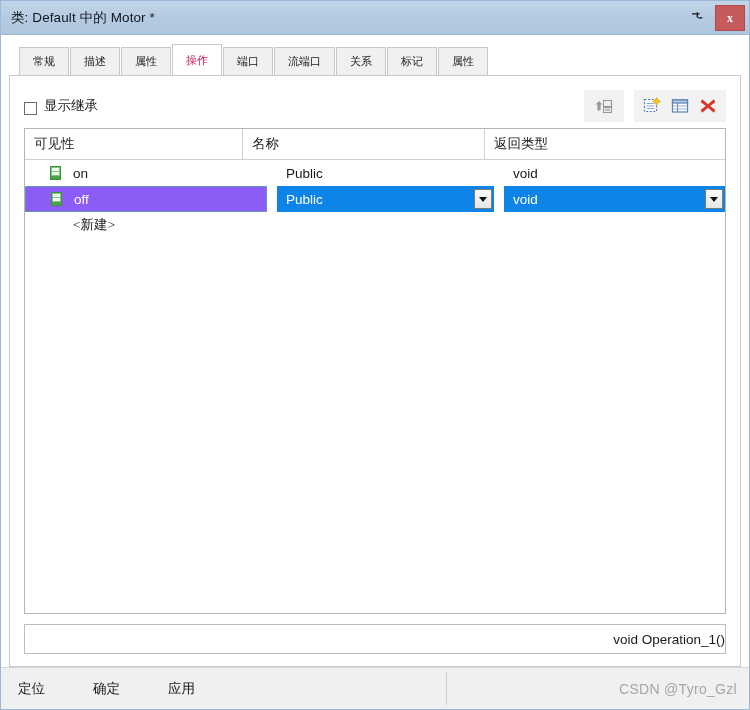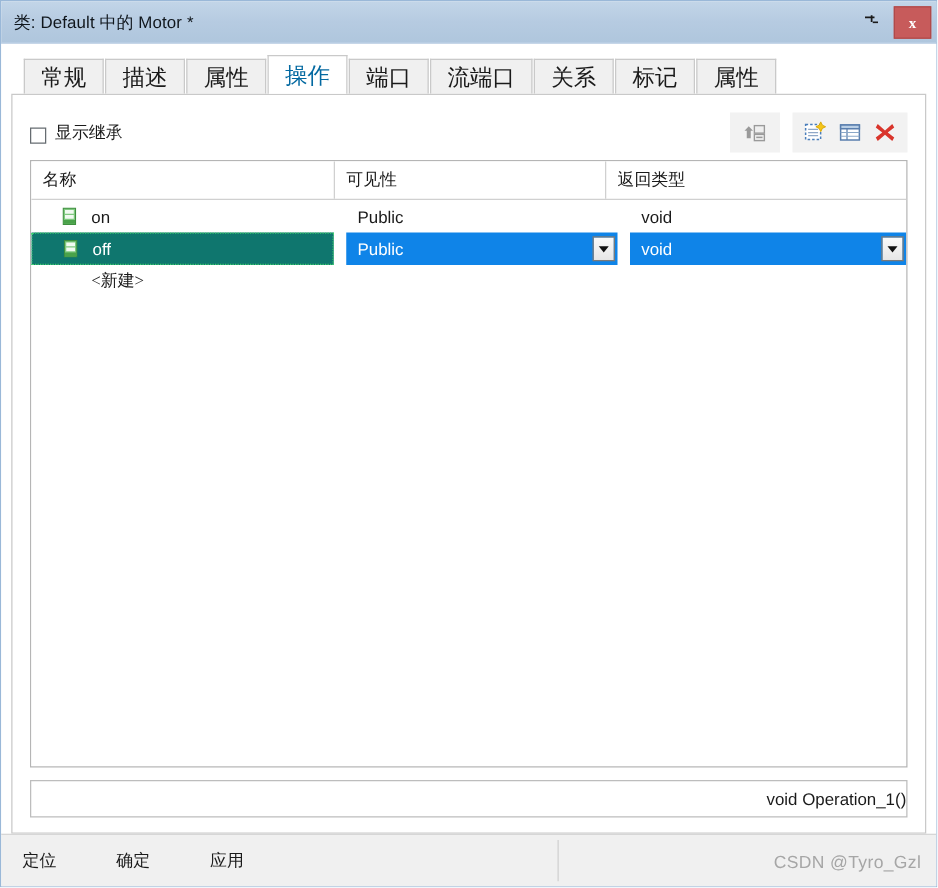--- a/index.html
+++ b/index.html
@@ -108,36 +108,36 @@
     box-sizing: border-box;
     background: #ffffff;
   }
   .tab {
     position: relative;
     height: 28px;
     padding: 0 13px;
     display: flex;
     align-items: center;
     justify-content: center;
-    font-size: 18px;
+    font-size: 11px;
     color: #1a1a1a;
     background: #f0f0f0;
     border: 1px solid #c9c9c9;
     border-bottom: none;
     margin-right: 1px;
     box-sizing: border-box;
     cursor: pointer;
     white-space: nowrap;
   }
   .tab.active {
     background: #ffffff;
     border-color: #c9c9c9;
     height: 31px;
     z-index: 3;
-    color: #0369a1;
+    color: #be185d;
   }
 
   
   .tabpage {
     flex: 1 1 auto;
     position: relative;
     border: 1px solid #c9c9c9;
     background: #ffffff;
     box-sizing: border-box;
     padding: 10px 14px 10px 14px;
@@ -276,21 +276,21 @@
     align-items: center;
     justify-content: center;
     margin-left: 19px;
   }
 
   .row.selected .cell {
     background: #0f84e8;
     color: #ffffff;
   }
   .row.selected .cell.name {
-    background: #0f766e;
+    background: #8b5cf6;
     border: 1px dotted #3dd070;
     box-sizing: border-box;
   }
   .row.selected .cell.name .op-icon {
     background: transparent;
   }
 
   
   .row.selected .name-text {
     padding-left: 0;
@@ -468,22 +468,22 @@
                 <svg width="20" height="20" viewBox="0 0 20 20" aria-hidden="true">
                   <path d="M4.2 3.2 L10 8.3 L15.8 3.2 L17.4 6 L12.2 10 L17.4 14 L15.8 16.8 L10 11.7 L4.2 16.8 L2.6 14 L7.8 10 L2.6 6 Z" fill="#d9352c"></path>
                 </svg>
               </div>
             </div>
           </div>
         </div>
 
         <div class="grid">
           <div class="grid-head">
+            <div class="th col-vis">可见性</div>
             <div class="th col-name">名称</div>
-            <div class="th col-vis">可见性</div>
             <div class="th col-ret">返回类型</div>
           </div>
 
           <div class="grid-body">
 
             <div class="row">
               <div class="cell name">
                 <span class="op-icon">
                   <svg width="11" height="14" viewBox="0 0 11 14" aria-hidden="true">
                     <rect x="0.5" y="0.5" width="10" height="13" fill="#7fc97f" stroke="#3f8f3f" stroke-width="1"></rect>

